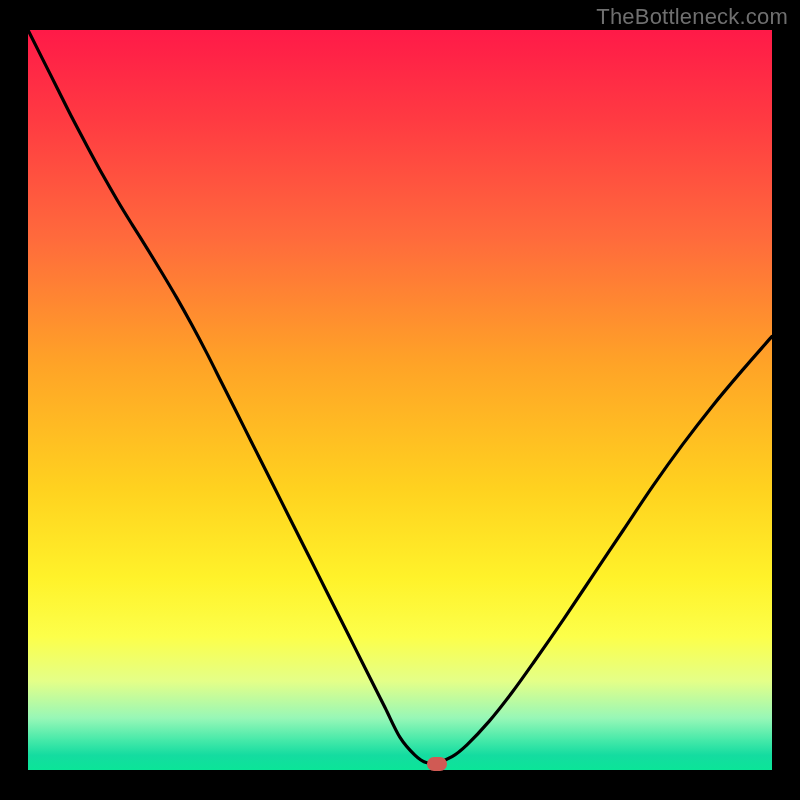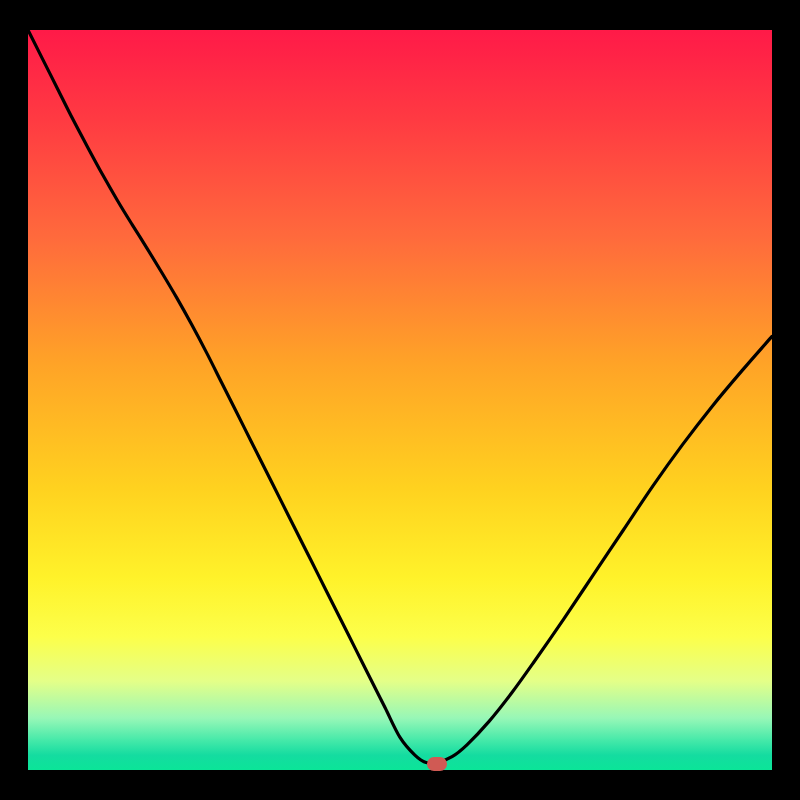--- a/index.html
+++ b/index.html
@@ -64,20 +64,21 @@
     background: #d05a54;
     border-radius: 7px;
     transform: translate(-50%, -50%);
   }
 </style>
 </head>
 <body>
 
 <div class="frame">
 
+  <div class="watermark">TheBottleneck.com</div>
 
   <div class="plot-area">
     <svg viewBox="0 0 744 740" preserveAspectRatio="none">
       <path id="curve-path" fill="none" stroke="#000" stroke-width="3.2" stroke-linecap="round" stroke-linejoin="round" d="M 0.00 0.00 C 2.48 4.93, 9.92 19.73, 14.88 29.60 C 19.84 39.47, 24.80 49.33, 29.76 59.20 C 34.72 69.07, 39.68 79.18, 44.64 88.80 C 49.60 98.42, 54.56 107.67, 59.52 116.92 C 64.48 126.17, 69.44 135.42, 74.40 144.30 C 79.36 153.18, 84.32 161.81, 89.28 170.20 C 94.24 178.59, 99.20 186.60, 104.16 194.62 C 109.12 202.64, 114.08 210.28, 119.04 218.30 C 124.00 226.32, 128.96 234.46, 133.92 242.72 C 138.88 250.98, 143.84 259.25, 148.80 267.88 C 153.76 276.51, 158.72 285.39, 163.68 294.52 C 168.64 303.65, 173.60 313.02, 178.56 322.64 C 183.52 332.26, 188.48 342.37, 193.44 352.24 C 198.40 362.11, 203.36 371.97, 208.32 381.84 C 213.28 391.71, 218.24 401.57, 223.20 411.44 C 228.16 421.31, 233.12 431.17, 238.08 441.04 C 243.04 450.91, 248.00 460.77, 252.96 470.64 C 257.92 480.51, 262.88 490.37, 267.84 500.24 C 272.80 510.11, 277.76 519.97, 282.72 529.84 C 287.68 539.71, 292.64 549.57, 297.60 559.44 C 302.56 569.31, 307.52 579.17, 312.48 589.04 C 317.44 598.91, 322.40 608.77, 327.36 618.64 C 332.32 628.51, 337.28 638.37, 342.24 648.24 C 347.20 658.11, 352.16 667.97, 357.12 677.84 C 362.08 687.71, 367.04 699.55, 372.00 707.44 C 376.96 715.33, 382.54 721.01, 386.88 725.20 C 391.22 729.39, 394.32 731.37, 398.04 732.60 C 401.76 733.83, 404.86 733.59, 409.20 732.60 C 413.54 731.61, 419.12 729.64, 424.08 726.68 C 429.04 723.72, 432.76 720.76, 438.96 714.84 C 445.16 708.92, 453.84 699.79, 461.28 691.16 C 468.72 682.53, 476.16 672.91, 483.60 663.04 C 491.04 653.17, 497.24 644.29, 505.92 631.96 C 514.60 619.63, 525.76 603.59, 535.68 589.04 C 545.60 574.49, 555.52 559.44, 565.44 544.64 C 575.36 529.84, 585.28 515.04, 595.20 500.24 C 605.12 485.44, 615.04 470.15, 624.96 455.84 C 634.88 441.53, 644.80 427.72, 654.72 414.40 C 664.64 401.08, 674.56 388.25, 684.48 375.92 C 694.40 363.59, 704.32 351.99, 714.24 340.40 C 724.16 328.81, 739.04 312.03, 744.00 306.36"></path>
     </svg>
     <div id="marker" class="marker" style="left: 409.2px; top: 734.08px;"></div>
   </div>
 
 </div>
 

